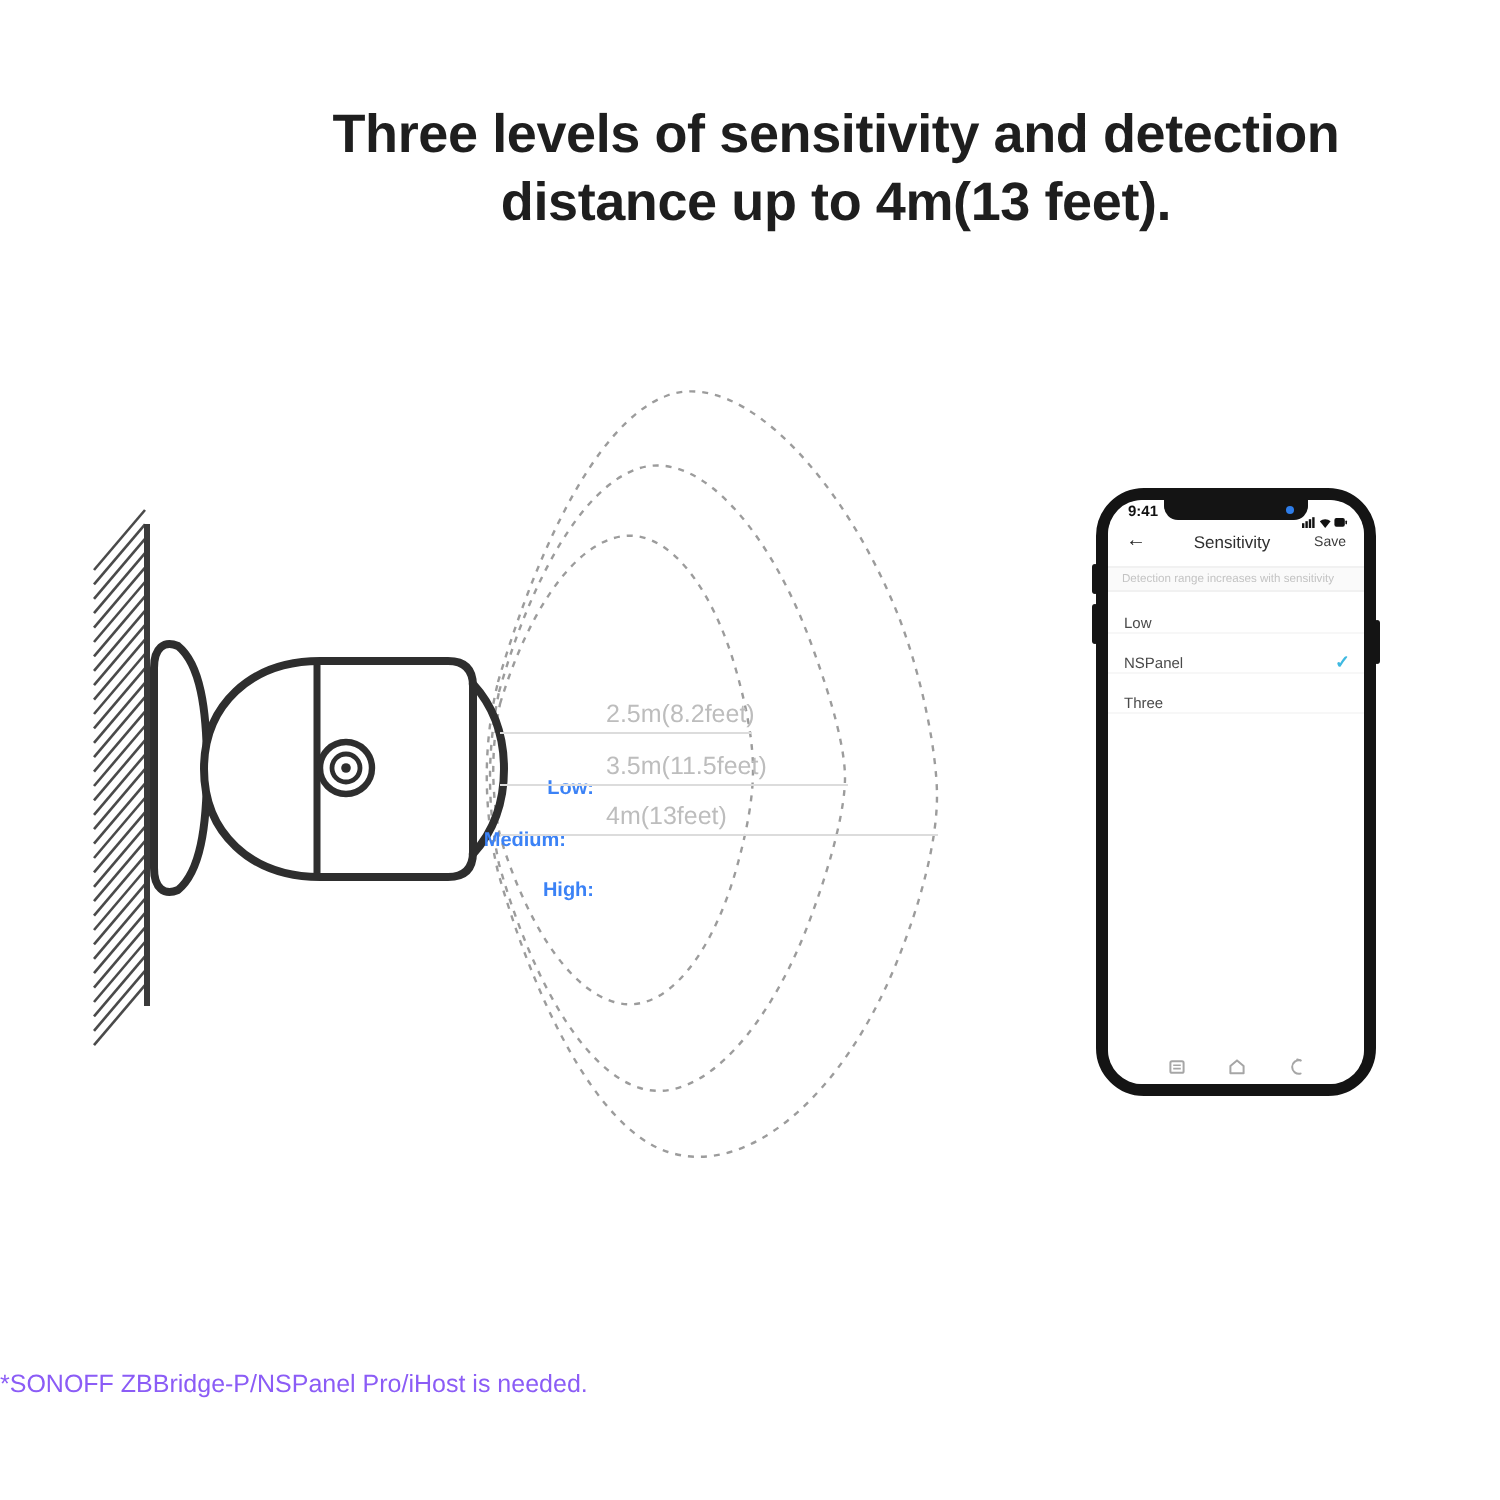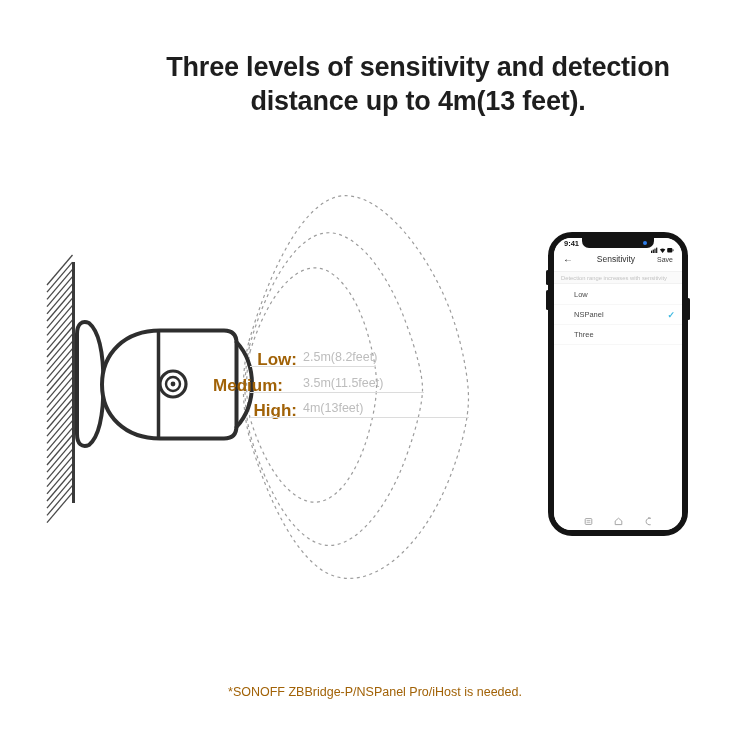--- a/index.html
+++ b/index.html
@@ -7,52 +7,52 @@
   .stage { position:absolute; inset:0; width:750px; height:750px; overflow:hidden; background:#fff; }
 
   
   .title { position:absolute; top:50px; left:0; width:750px; text-align:center;
            font-size:27px; line-height:34px; font-weight:700; color:#1e1e1e; letter-spacing:-.2px;margin-left:43px; }
 
   
   .diagram-svg { position:absolute; left:0; top:0; width:750px; height:750px; }
 
   
-  .lvl-label { position:absolute; width:140px; text-align:right; font-size:17px; font-weight:700; color:#a16207; }
+  .lvl-label { position:absolute; width:140px; text-align:right; font-size:10px; font-weight:700; color:#3b82f6;margin-top:39px; }
   .lvl-value { position:absolute; font-size:12.5px; color:#bdbdbd; }
   .lvl-line  { position:absolute; height:1px; background:#dcdcdc; }
 
   
-  .phone { position:absolute; left:548px; top:232px; width:140px; height:304px;
+  .phone { position:absolute; left:548px; top:244px; width:140px; height:304px;
            background:#fff; border:6px solid #141414; border-radius:24px; }
   .side-btn { position:absolute; background:#141414; border-radius:2px; width:3px; }
   .sb-l1 { left:-8px; top:32px;  height:15px; }
   .sb-l2 { left:-8px; top:52px;  height:20px; }
   .sb-r  { right:-8px; top:60px; height:22px; }
   .screen { position:absolute; inset:0; border-radius:17px; overflow:hidden; background:#fff; }
   .notch { position:absolute; top:0; left:50%; transform:translateX(-50%); width:72px; height:10px;
            background:#141414; border-radius:0 0 7px 7px; }
   .cam-dot { position:absolute; right:7px; top:2.5px; width:4.5px; height:4.5px; border-radius:50%; background:#2e7de9; }
   .status-time { position:absolute; left:10px; top:1px; font-size:7.5px; font-weight:700; color:#111; }
   .status-icons { position:absolute; right:8px; top:2px; }
   .p-header { position:absolute; top:13px; left:0; right:0; height:16px; display:flex; align-items:center; padding:0 9px; }
   .back-arrow { font-size:10px; color:#222; line-height:16px; width:14px; }
   .p-title { flex:1; text-align:center; font-size:8.5px; font-weight:400; color:#2f2f2f; }
   .p-save { font-size:7px; color:#3a3a3a; width:18px; text-align:right; }
   .p-hint { position:absolute; top:33px; left:0; right:0; height:13px; background:#fafafa;
             border-top:1px solid #f1f1f1; border-bottom:1px solid #f1f1f1;
             font-size:5.8px; color:#c3c3c3; line-height:12px; padding-left:7px; }
   .p-rows { position:absolute; top:47px; left:0; right:0; }
-  .p-row { height:20px; display:flex; align-items:center; padding:0 7px 0 20px;
+  .p-row { height:20px; display:flex; align-items:flex-end; padding:0 7px 0 8px;
            font-size:7.5px; color:#4a4a4a; border-bottom:1px solid #f7f7f7; background:#fff; }
   .p-check { margin-left:auto; font-size:9px; font-weight:700; color:#3fb9e1; }
   .p-nav { position:absolute; bottom:4px; left:0; right:0; display:flex; justify-content:center; gap:21px; align-items:center; }
 
   
-  .footnote { position:absolute; top:685px; left:0; width:750px; text-align:center; font-size:12.5px; color:#a16207; }
+  .footnote { position:absolute; top:685px; left:0; width:750px; text-align:left; font-size:12.5px; color:#8b5cf6; }
 </style>
 </head>
 <body>
 
 <div class="stage">
 
   <div class="title">
     <div>Three levels of sensitivity and detection</div>
     <div>distance up to 4m(13 feet).</div>
   </div>

